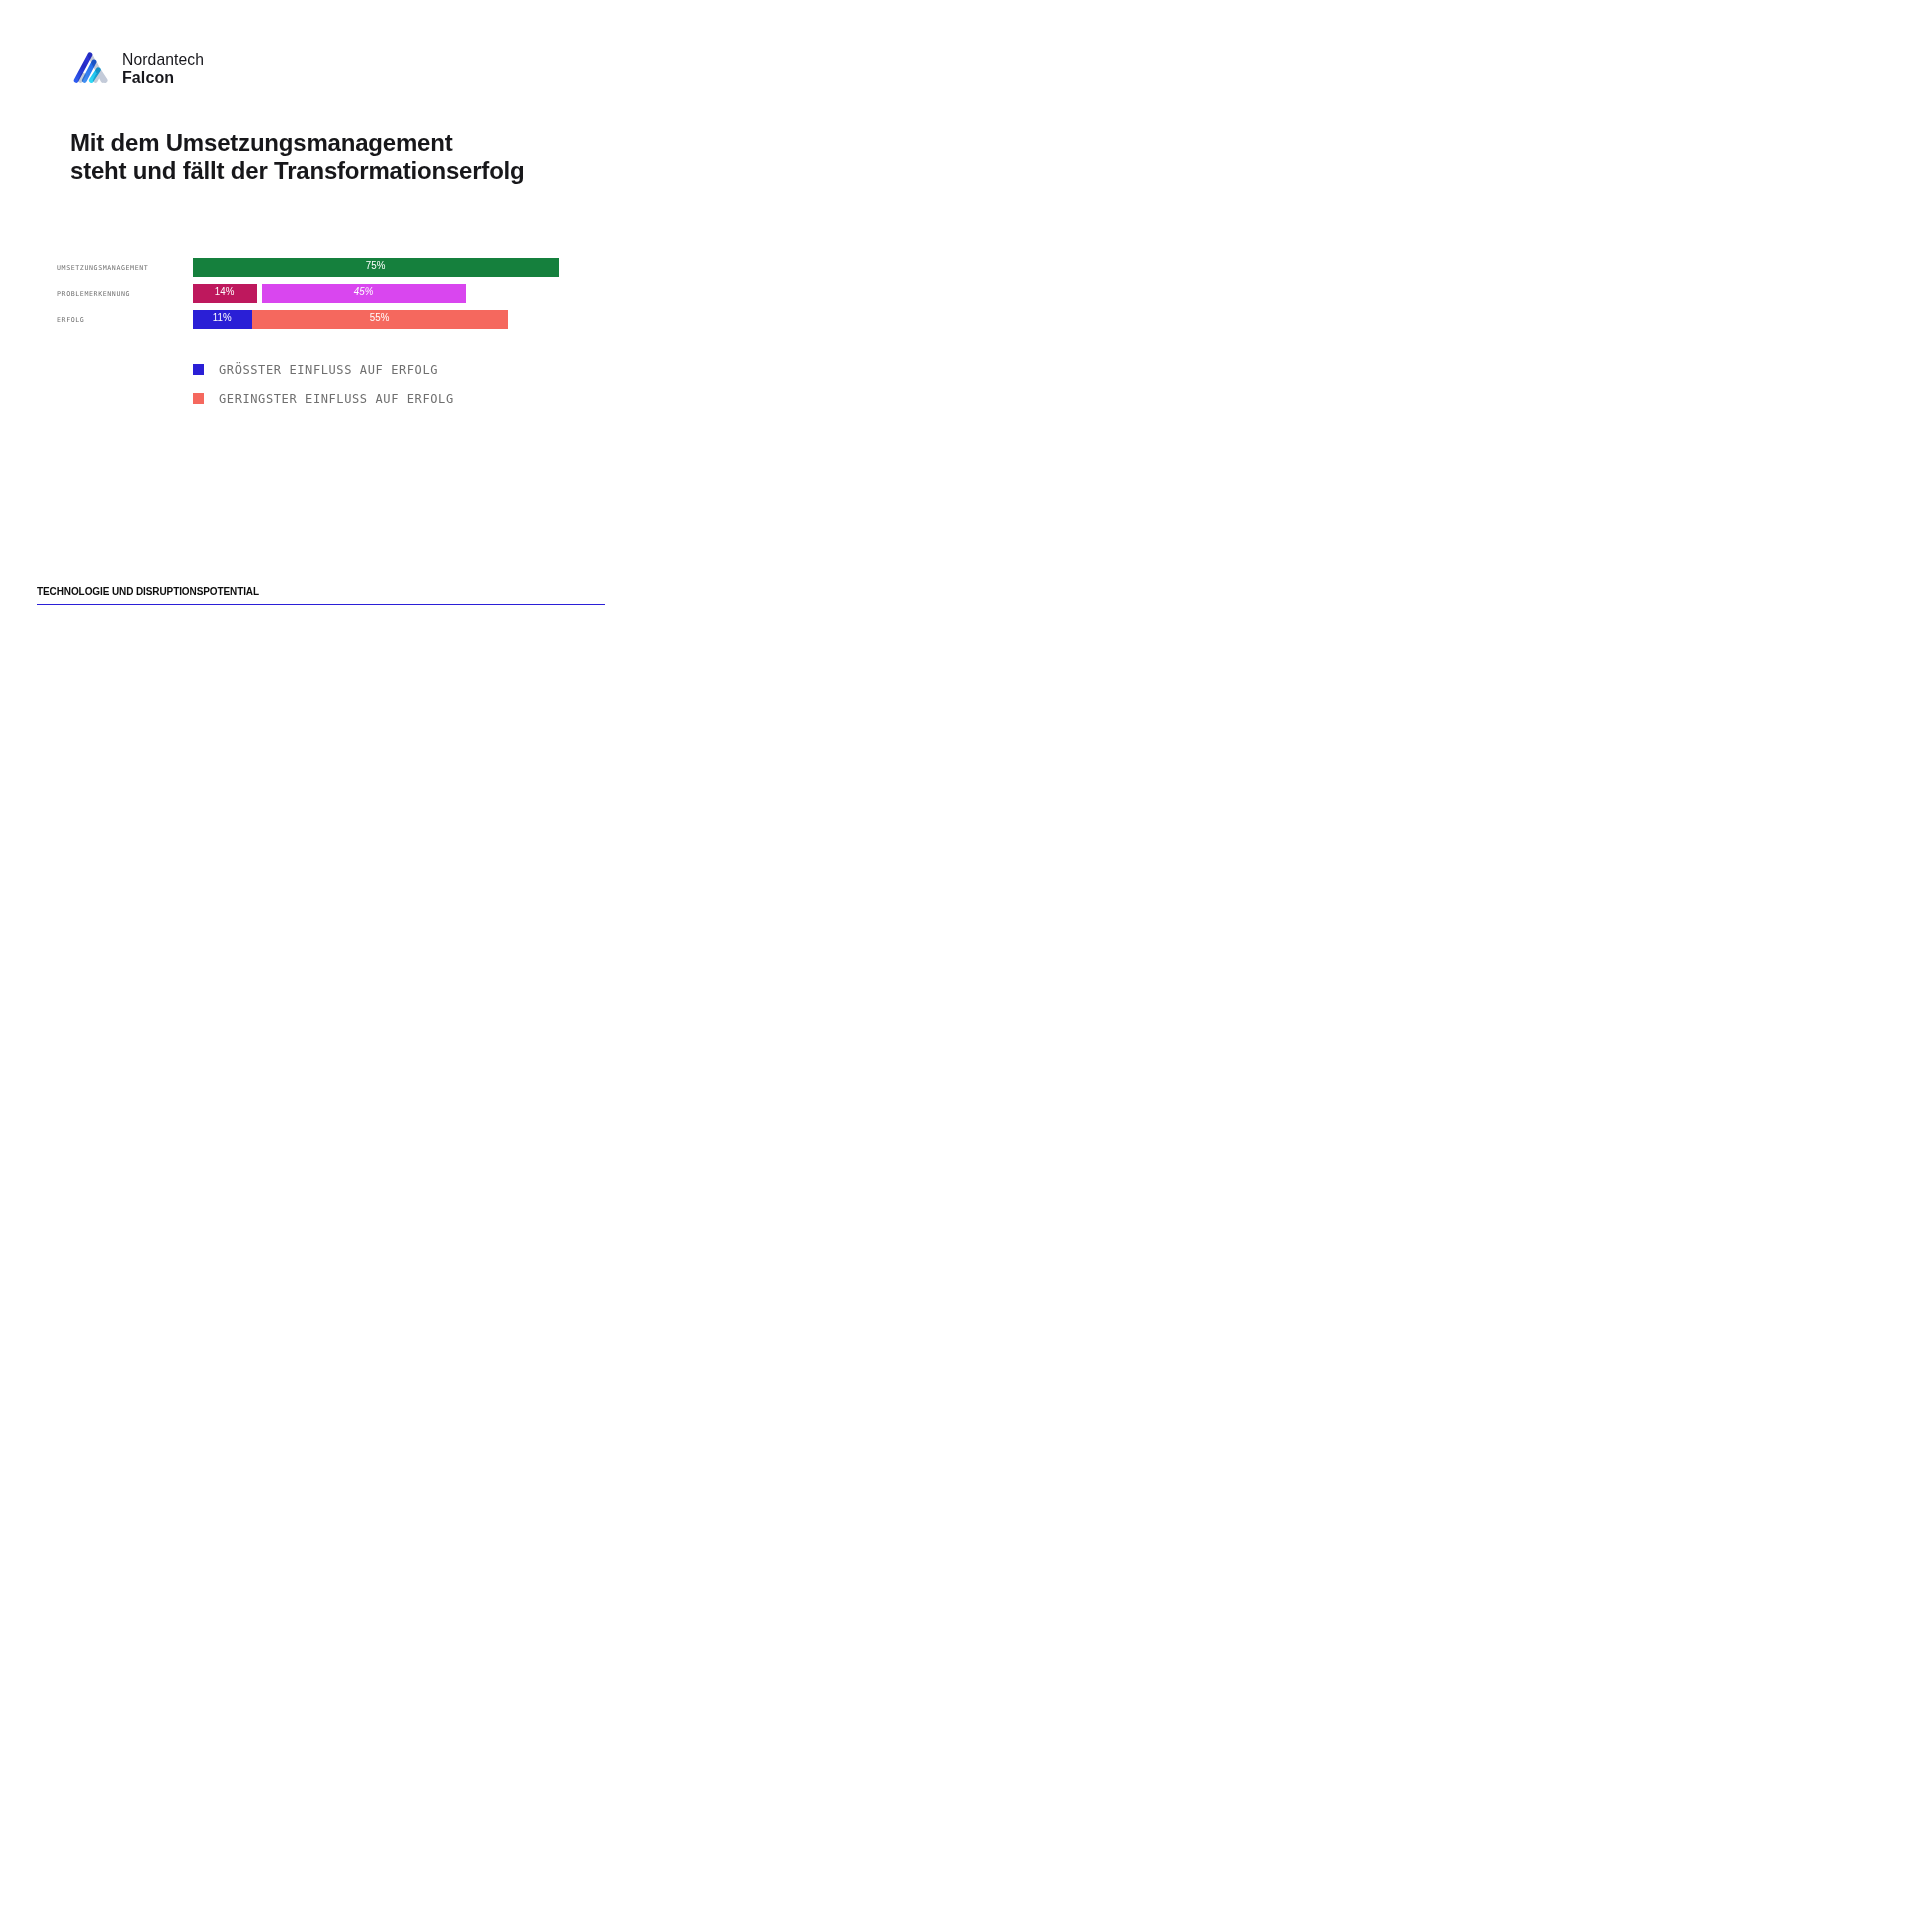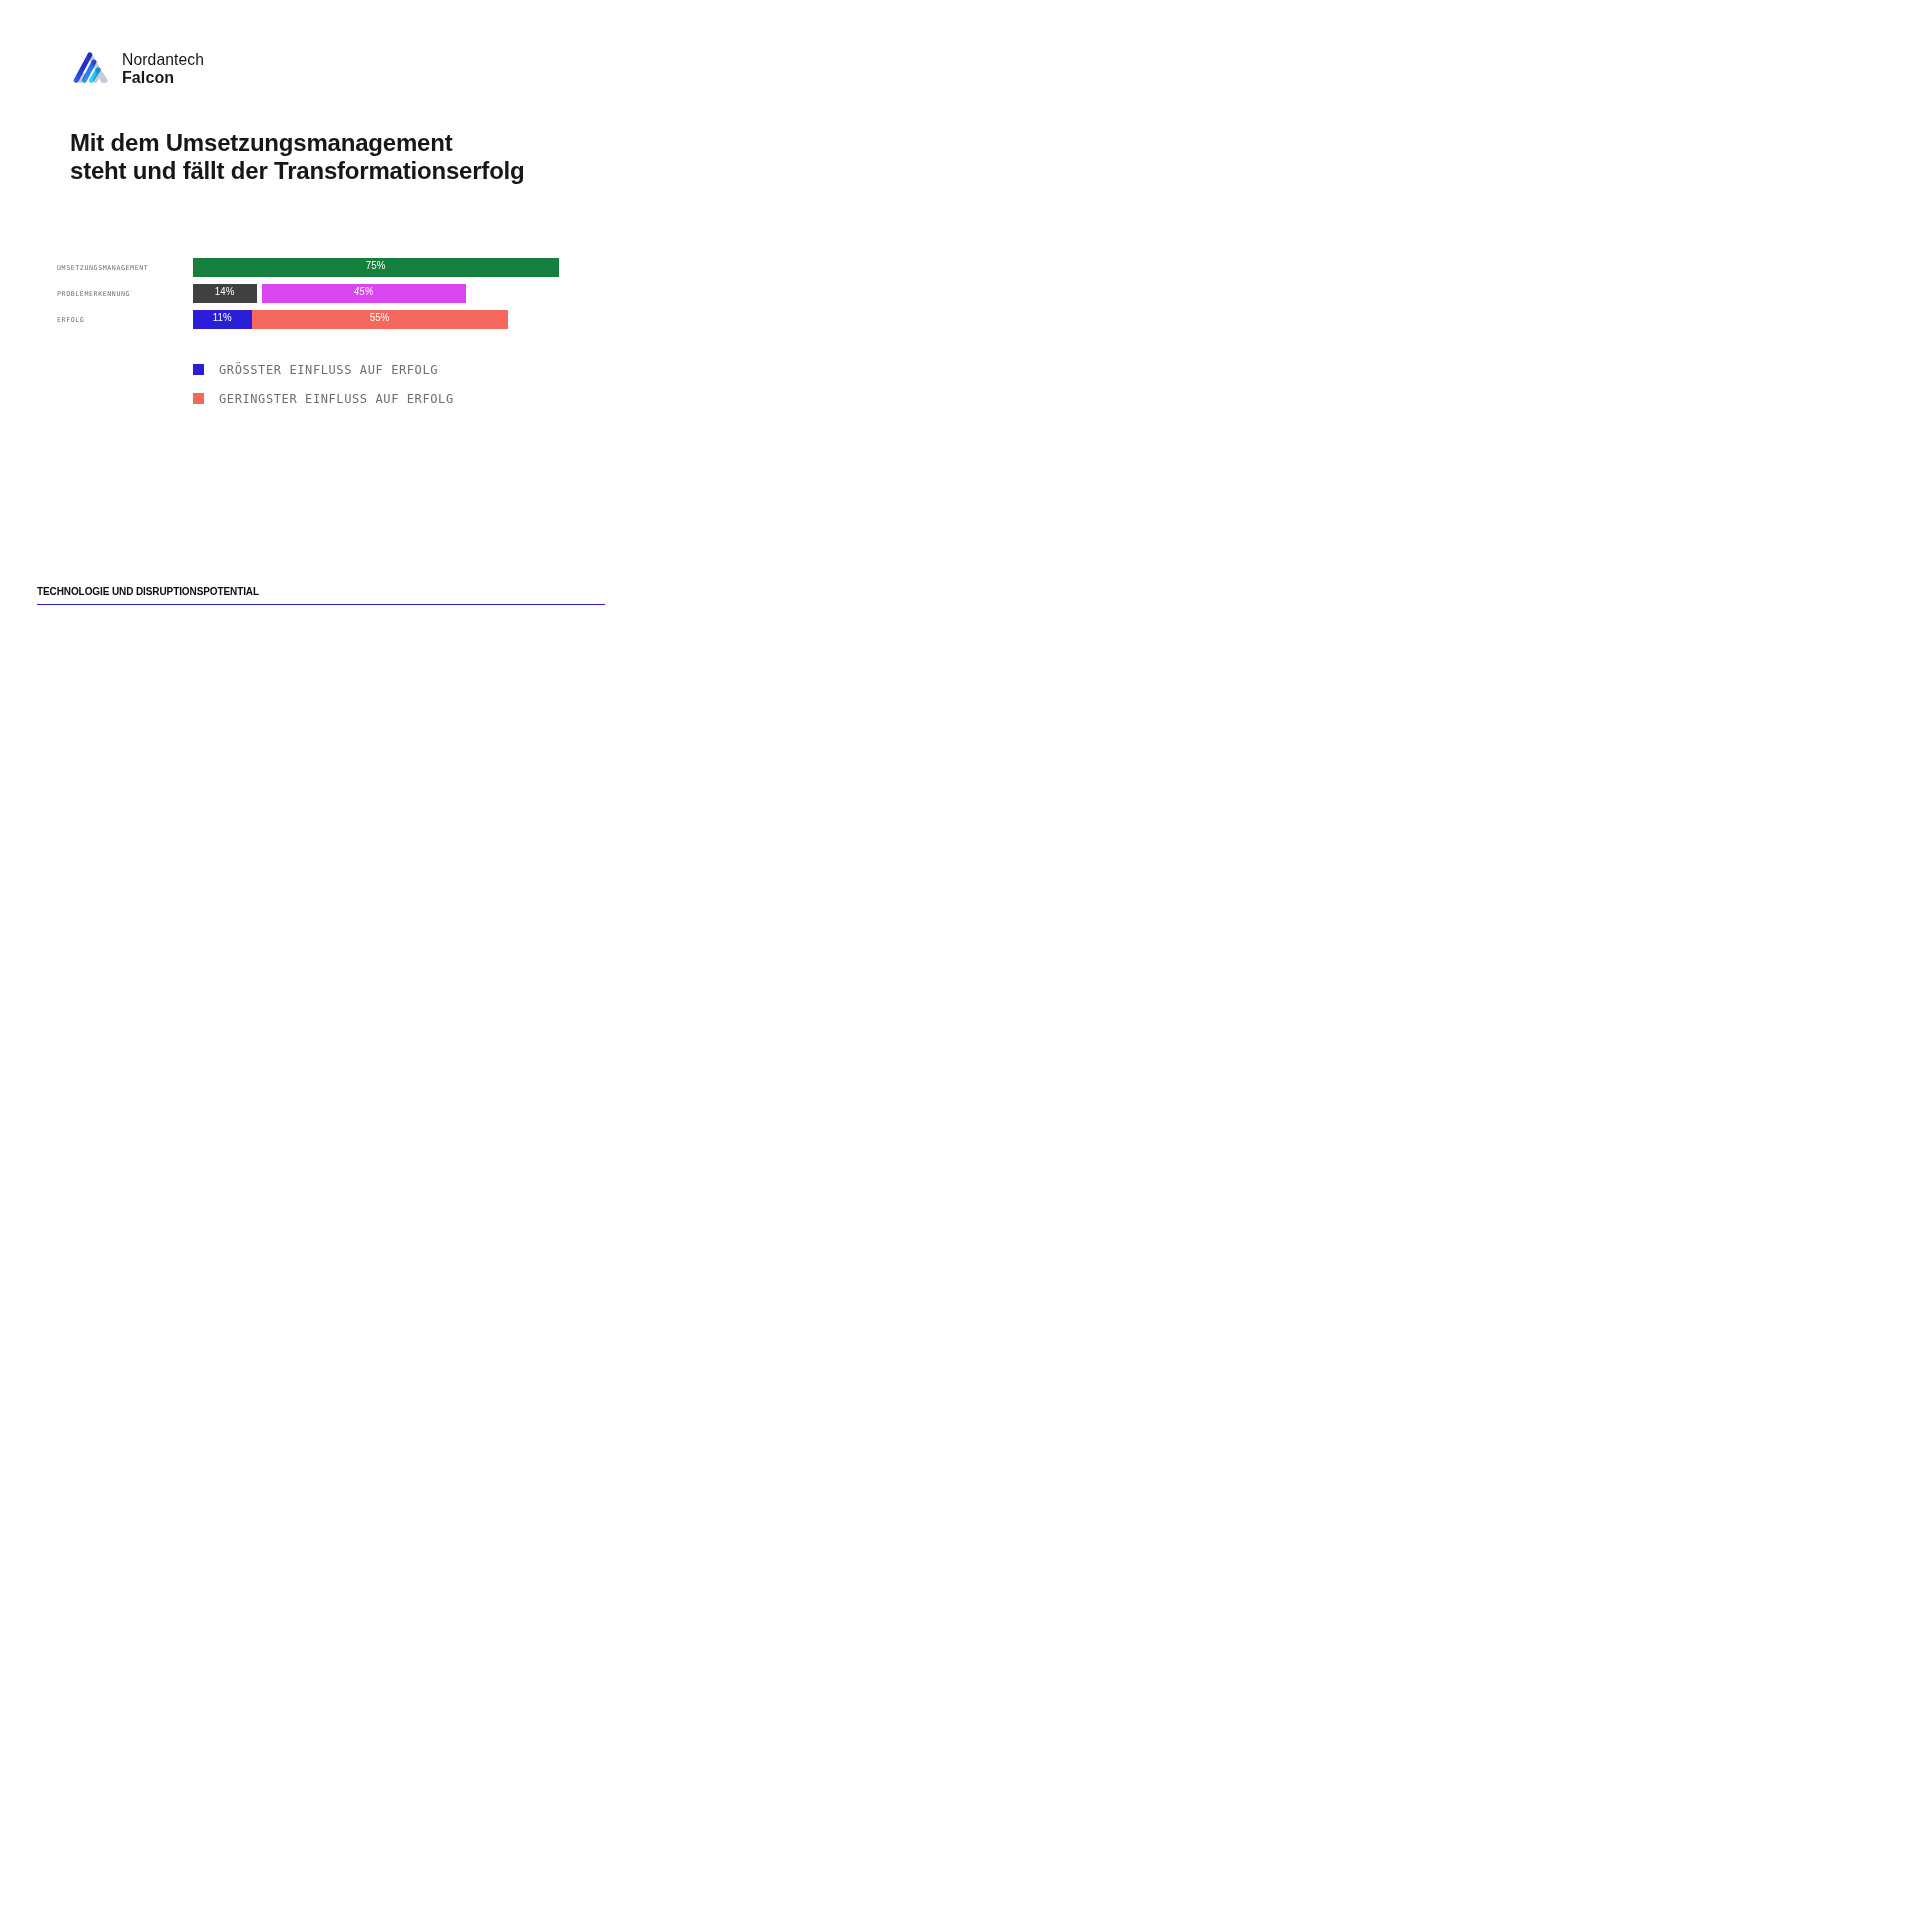--- a/index.html
+++ b/index.html
@@ -116,21 +116,21 @@
 
     <div class="bar-row" style="top: 258px; height: 19px;">
       <div class="bar-label" style="left: 57px;">UMSETZUNGSMANAGEMENT</div>
       <div class="seg seg-a" style="left: 193px; width: 366px; background: #15803d;">
         <span>75%</span>
       </div>
     </div>
 
     <div class="bar-row" style="top: 284px; height: 19px; padding-left: 36px;">
       <div class="bar-label" style="left: 57px;">PROBLEMERKENNUNG</div>
-      <div class="seg seg-a" style="left: 193px; width: 64px; background: #404040;">
+      <div class="seg seg-a" style="left: 193px; width: 64px; background: #be185d;">
         <span>14%</span>
       </div>
       <div class="seg seg-b" style="left: 262px; width: 204px; background: #d946ef; font-style: italic;">
         <span>45%</span>
       </div>
     </div>
 
     <div class="bar-row" style="top: 310px; height: 19px;">
       <div class="bar-label" style="left: 57px;">ERFOLG</div>
       <div class="seg seg-a" style="left: 193px; width: 59px; background: rgb(42, 31, 214);">

